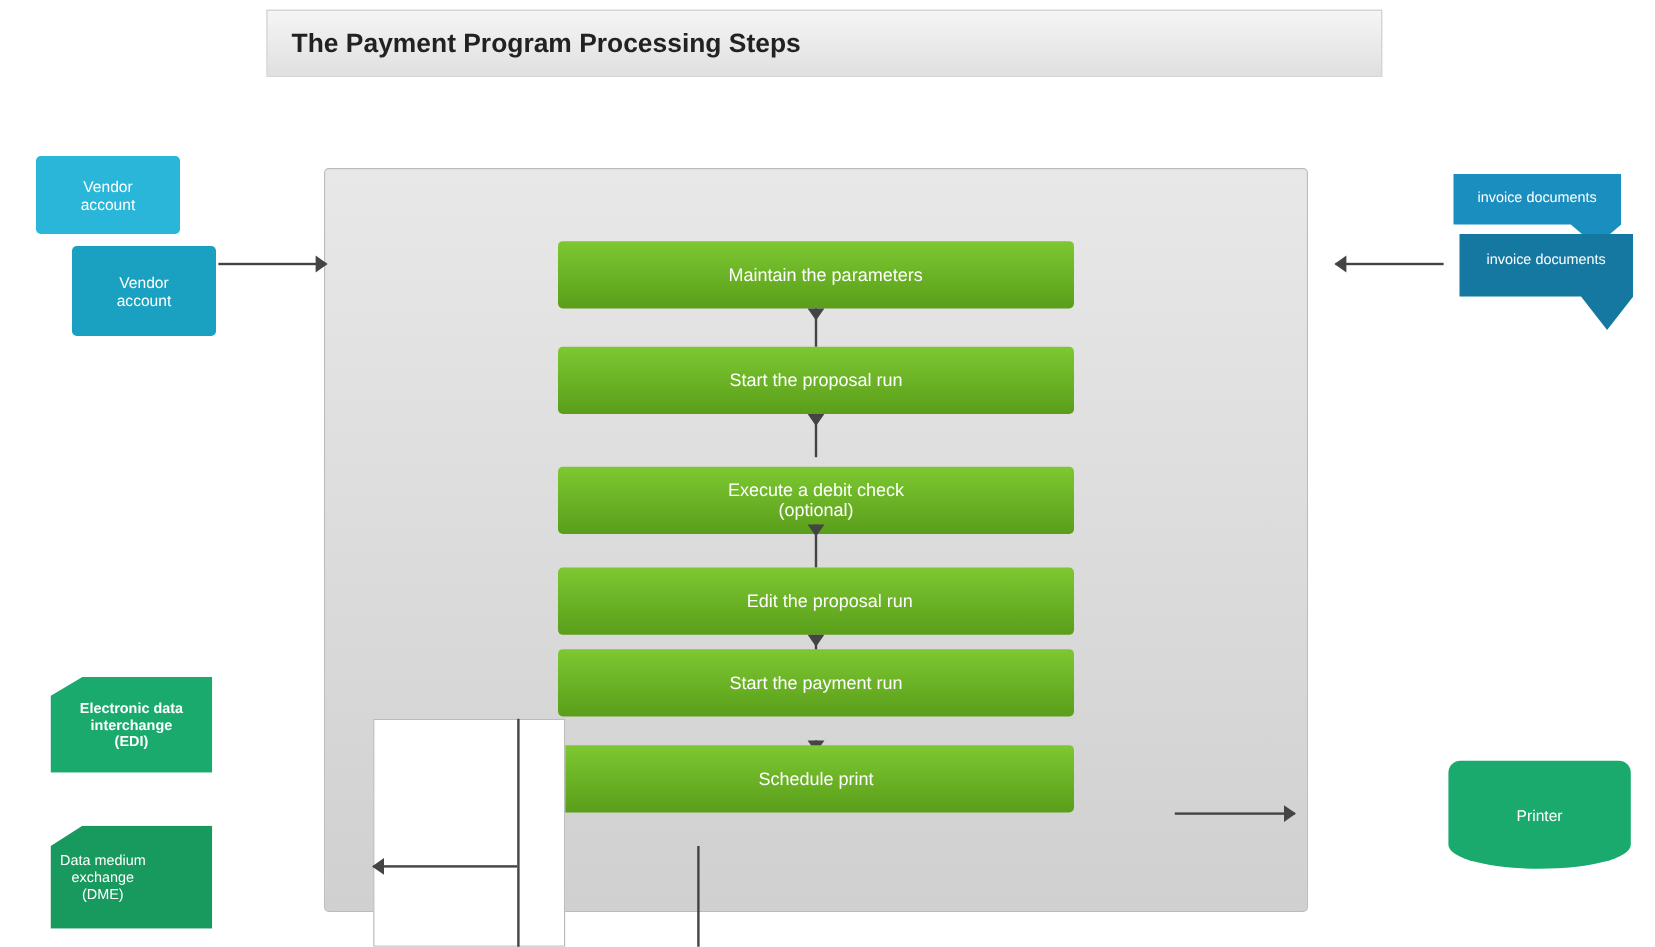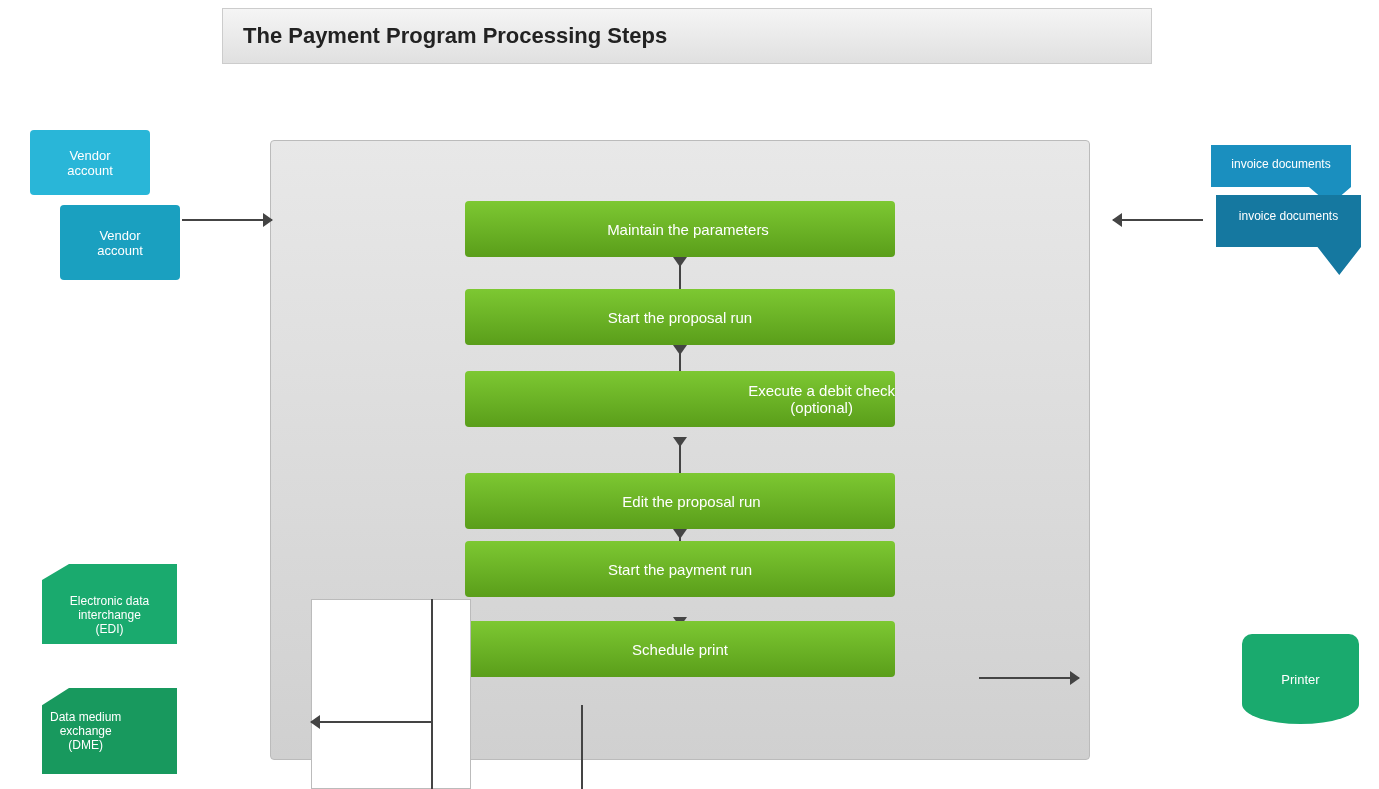--- a/index.html
+++ b/index.html
@@ -62,21 +62,21 @@
       align-items: center;
       justify-content: center;
       text-align: center;
       color: #fff;
       font-size: 15px;
       font-weight: 500;
     }
 
     .step-maintain { top: 60px; padding-left: 16px; }
     .step-proposal { top: 148px; }
-    .step-debit    { top: 230px; justify-content: flex-end; }
+    .step-debit    { top: 248px; }
     .step-edit     { top: 332px; padding-left: 23px; }
     .step-payment  { top: 400px; }
     .step-print    { top: 480px; }
 
     
     .arrow-down {
       position: absolute;
       left: 50%;
       transform: translateX(-50%);
       width: 2px;
@@ -231,26 +231,26 @@
     
     .edi-shape {
       position: absolute;
       bottom: 145px;
       left: 42px;
       width: 135px;
       height: 80px;
       background: #1aaa6e;
       clip-path: polygon(20% 0%, 100% 0%, 100% 100%, 0% 100%, 0% 20%);
       display: flex;
-      align-items: flex-end;
+      align-items: center;
       justify-content: center;
       text-align: center;
       font-size: 12px;
       color: #fff;
-      font-weight: 400;
+      font-weight: 700;
       padding: 8px;
     }
 
     
     .dme-shape {
       position: absolute;
       bottom: 15px;
       left: 42px;
       width: 135px;
       height: 86px;
@@ -264,21 +264,21 @@
       color: #fff;
       font-weight: 500;
       padding: 8px;
     }
 
     
     .printer-shape {
       position: absolute;
       bottom: 65px;
       right: 20px;
-      width: 117px;
+      width: 152px;
       height: 90px;
       background: #1aaa6e;
       border-radius: 10px 10px 50% 50% / 10px 10px 20px 20px;
       display: flex;
       align-items: center;
       justify-content: center;
       text-align: center;
       font-size: 13px;
       color: #fff;
       font-weight: 500;

